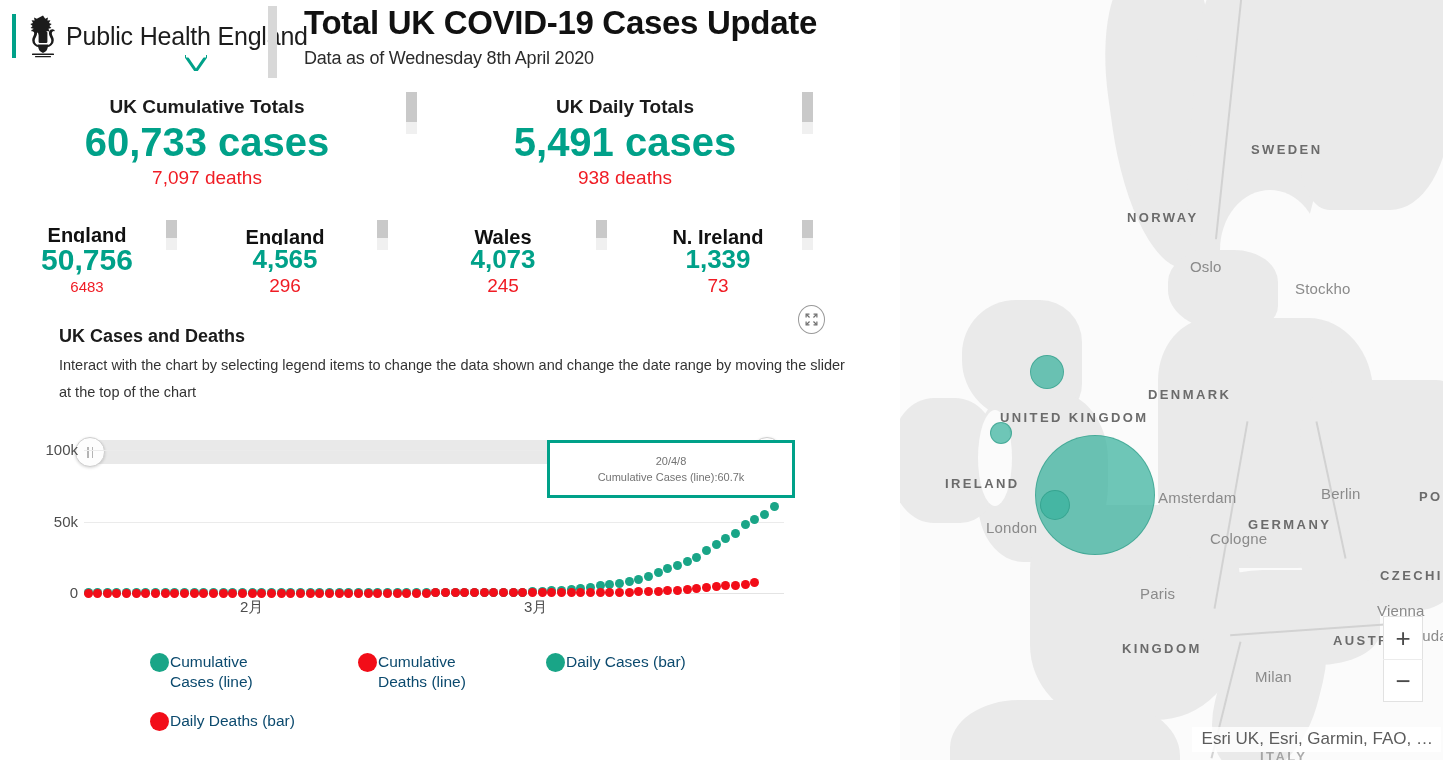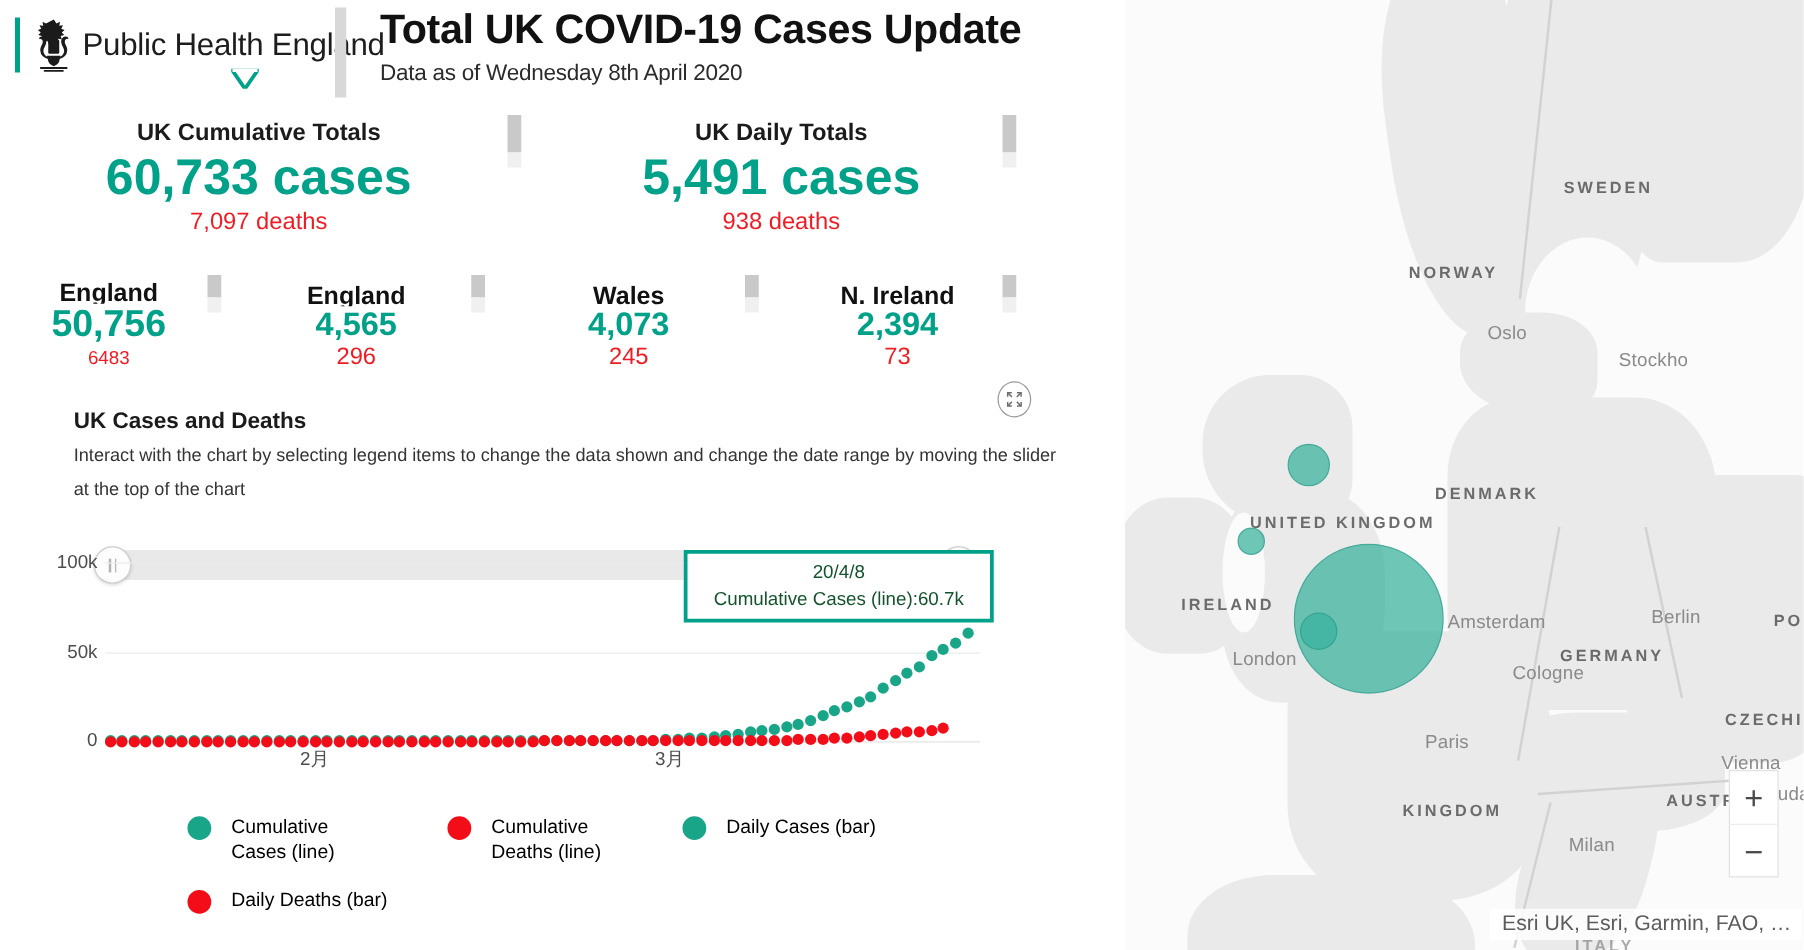--- a/index.html
+++ b/index.html
@@ -129,35 +129,35 @@
   .dot { position: absolute; border-radius: 50%; }
   .dot-case { background: #19a587; }
   .dot-death { background: #f20d18; }
 
   
   .tooltip {
     position: absolute; left: 547px; top: 440px; width: 248px; height: 58px;
     background: #fff; border: 3px solid #00a189; z-index: 30;
     display: flex; flex-direction: column; align-items: center; justify-content: center;
   }
-  .tooltip div { font-size: 15px; color: #14532d; line-height: 1.5; }
+  .tooltip div { font-size: 11px; color: #737373; line-height: 1.5; }
   .tooltip-arrow {
     position: absolute; left: 185px; top: 55px; width: 22px; height: 16px; z-index: 31;
   }
 
   
   .legend { position: absolute; left: 150px; top: 652px; width: 640px; }
   .legend-item {
     position: absolute; display: flex; align-items: flex-start; cursor: pointer;
   }
   .legend-swatch {
     width: 19px; height: 19px; border-radius: 50%; flex: 0 0 19px; margin-top: 1px;
   }
   .legend-text {
-    font-size: 15.5px; color: #000000; margin-left: 16px; line-height: 1.28; max-width: 120px;
+    font-size: 15.5px; color: #0c4a6e; margin-left: 1px; line-height: 1.28; max-width: 120px;
   }
 </style>
 </head>
 <body>
 
 <div id="app">
 
   <div class="map-pane">
 
     <div class="landmass" style="left:212px;top:-30px;width:110px;height:300px;border-radius:40% 20% 30% 50%;transform:rotate(-8deg);"></div>
@@ -274,21 +274,21 @@
         <div class="nation-cases">4,565</div>
         <div class="nation-deaths">296</div>
       </div>
       <div class="nation" style="left:428px;top:2px;">
         <div class="nation-name">Wales</div>
         <div class="nation-cases">4,073</div>
         <div class="nation-deaths">245</div>
       </div>
       <div class="nation" style="left:643px;top:2px;">
         <div class="nation-name">N. Ireland</div>
-        <div class="nation-cases">2,394</div>
+        <div class="nation-cases">1,339</div>
         <div class="nation-deaths">73</div>
       </div>
       <div class="scroll-mark" style="left:166px;top:-4px;height:18px;"></div>
       <div class="scroll-mark" style="left:377px;top:-4px;height:18px;"></div>
       <div class="scroll-mark" style="left:596px;top:-4px;height:18px;"></div>
       <div class="scroll-mark" style="left:802px;top:-4px;height:18px;"></div>
     </div>
 
     <div class="chart-card">
       <div class="chart-title">UK Cases and Deaths</div>

